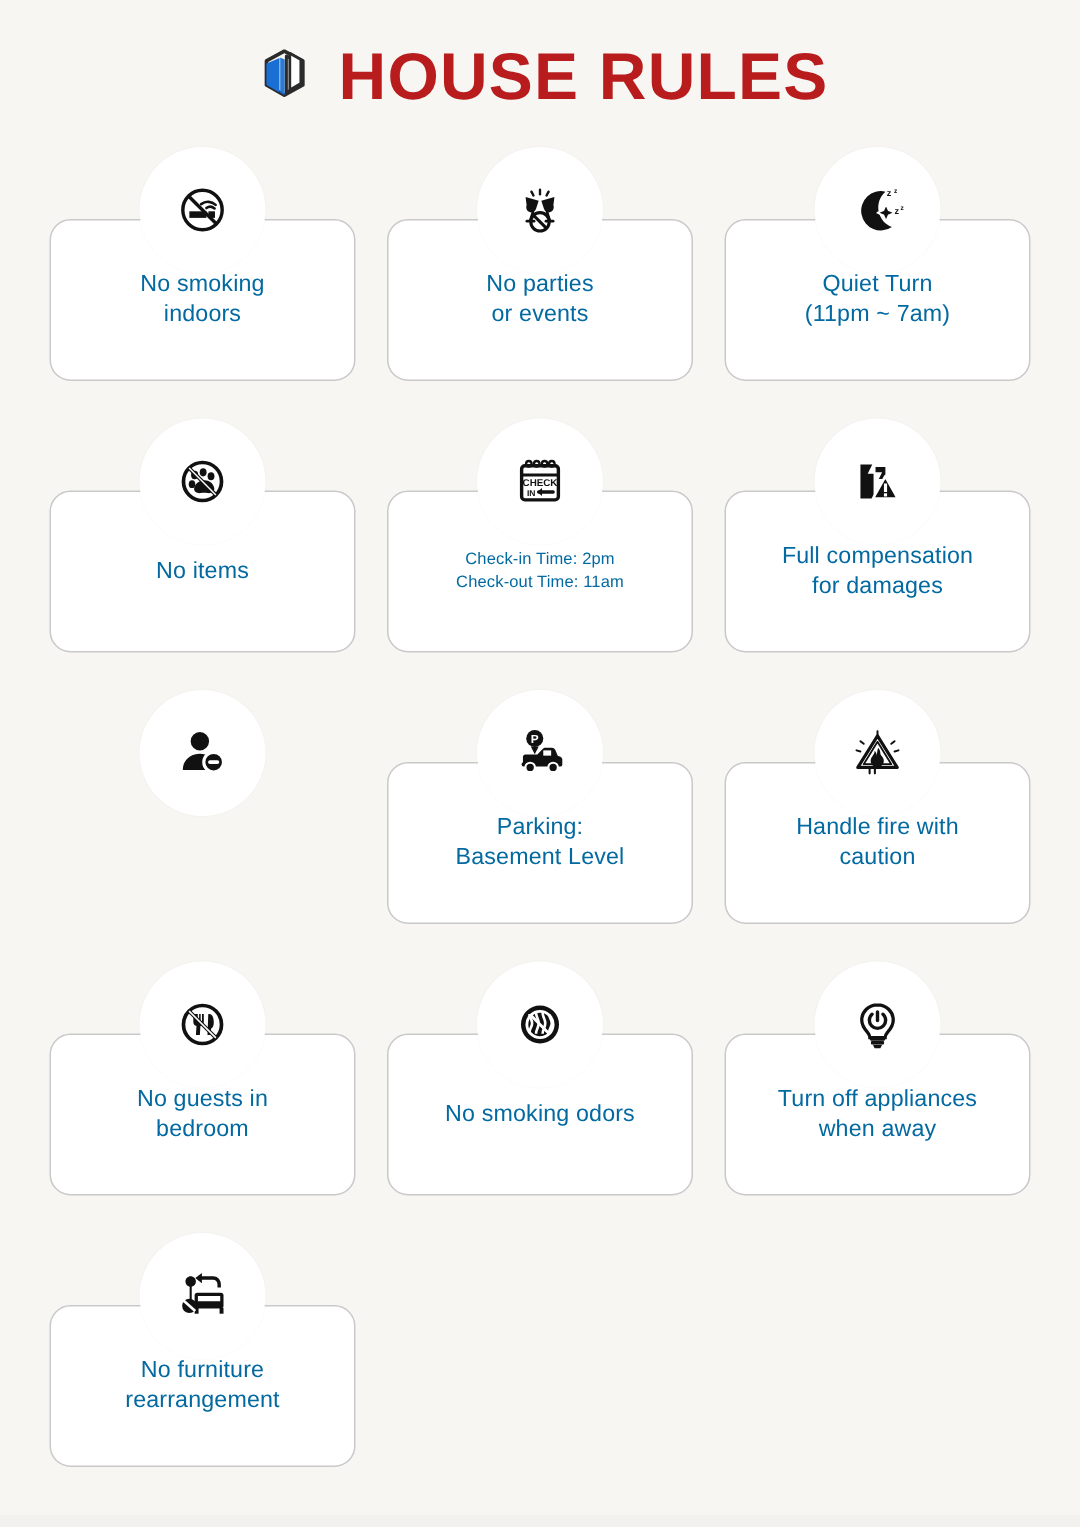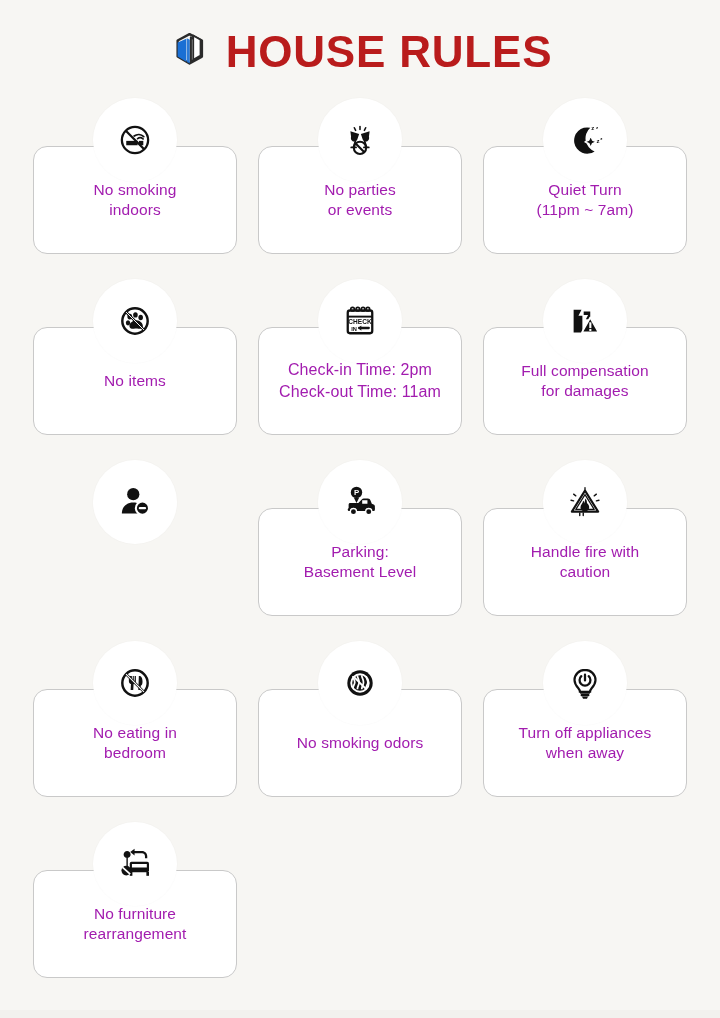--- a/index.html
+++ b/index.html
@@ -71,28 +71,28 @@
     align-items: center;
     justify-content: center;
     padding: 0 10px;
     z-index: 1;
   }
 
   .rule-label {
     font-size: 15.5px;
     line-height: 1.32;
     text-align: center;
-    color: #a21caf;
+    color: #0369a1;
     font-weight: 400;
     white-space: pre-line;
     letter-spacing: 0.1px;
   }
 
   .rule-label.small {
-    font-size: 16px;
+    font-size: 11px;
     line-height: 1.38;
   }
 
   .icon-badge {
     position: absolute;
     top: 0;
     left: 50%;
     transform: translateX(-50%);
     width: 84px;
     height: 84px;
@@ -301,21 +301,21 @@
     <div class="icon-badge">
       <svg viewBox="0 0 48 48">
         <circle cx="24" cy="24" r="14.5" fill="none" stroke="#111" stroke-width="2.8"></circle>
         <path d="M17 16 L17 22 c0 1.6 1 2.8 2.4 3.2 L19 32 l3 0 0.4-6.8 c1.4-0.4 2.6-1.6 2.6-3.2 L25 16 L23.6 16 L23.6 21.5 L22.6 21.5 L22.6 16 L21.4 16 L21.4 21.5 L20.4 21.5 L20.4 16 Z" fill="#111"></path>
         <path d="M29 16 c2.6 0 3.6 3 3.6 6.5 0 2.5-0.8 4-2 4.5 L30.2 32 l-2.4 0 L28.4 16 Z" fill="#111"></path>
         <line x1="13.8" y1="13.8" x2="34.2" y2="34.2" stroke="#111" stroke-width="2.8"></line>
         <line x1="13.8" y1="13.8" x2="34.2" y2="34.2" stroke="#fff" stroke-width="1.2"></line>
       </svg>
     </div>
     <div class="rule-card">
-      <div class="rule-label">No eating in
+      <div class="rule-label">No guests in
 bedroom</div>
     </div>
   </div>
 
   <div class="rule-cell">
     <div class="icon-badge">
       <svg viewBox="0 0 48 48">
         <circle cx="24" cy="24" r="14.5" fill="#111"></circle>
         <path d="M16 30 c0-3 2-4 2-7 0-3-2-4-2-7" fill="none" stroke="#fff" stroke-width="2"></path>
         <path d="M21 31 c0-3.5 2-4.5 2-8 0-3.5-2-4.5-2-8" fill="none" stroke="#fff" stroke-width="2"></path>

